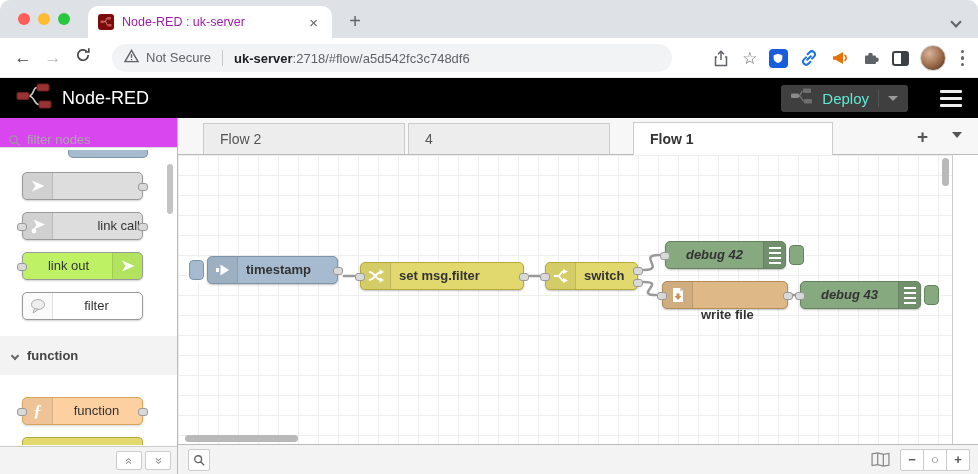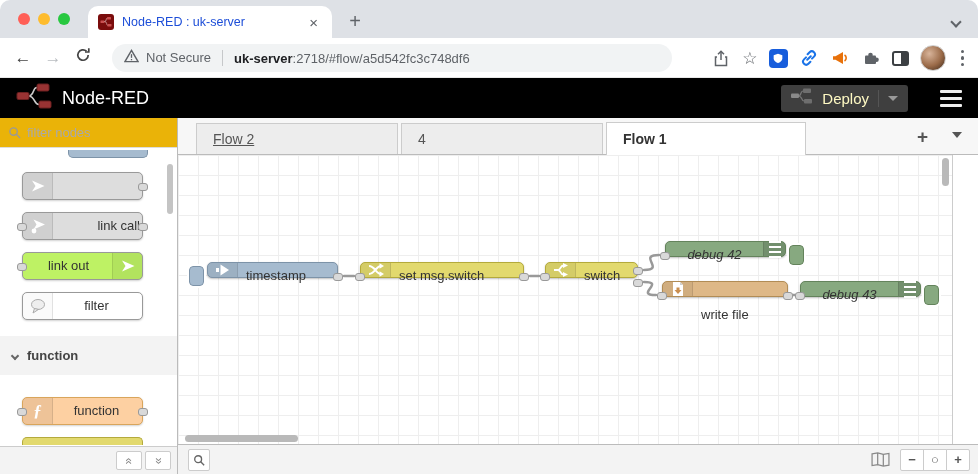--- a/index.html
+++ b/index.html
@@ -5,21 +5,21 @@
   * { margin:0; padding:0; box-sizing:border-box; }
   body { font-family:"Liberation Sans", sans-serif; background:#fff; }
   .screen { position:relative; width:978px; height:474px; overflow:hidden; background:#fff; }
 
   
   .tabstrip { position:relative; height:38px; background:#dee1e6; border-radius:10px 10px 0 0; }
   .traffic { position:absolute; left:18px; top:13px; display:flex; gap:8px; }
   .tl { width:12px; height:12px; border-radius:50%; }
   .btab { position:absolute; left:88px; top:6px; width:244px; height:32px; background:#fff; border-radius:10px 10px 0 0; display:flex; align-items:center; padding:0 10px; gap:8px; }
   .favicon { width:16px; height:16px; border-radius:3px; background:#7a0c0c; flex:0 0 auto; display:flex; align-items:center; justify-content:center; }
-  .btab-title { font-size:12.5px; color:#1d4ed8; white-space:nowrap; overflow:hidden; flex:1; }
+  .btab-title { font-size:12.5px; color:#a21caf; white-space:nowrap; overflow:hidden; flex:1; }
   .btab-close { color:#5f6368; font-size:15px; padding:0 4px; cursor:default; }
   .newtab-btn { position:absolute; left:342px; top:9px; width:26px; height:26px; text-align:center; line-height:24px; font-size:20px; color:#5f6368; border-radius:50%; }
   .tab-overflow { position:absolute; right:14px; top:12px; width:12px; height:12px; }
   .chev { display:inline-block; width:8px; height:8px; border-right:2px solid #5f6368; border-bottom:2px solid #5f6368; transform:rotate(45deg); }
   .toolbar { position:relative; height:40px; background:#fff; display:flex; align-items:center; border-bottom:1px solid #e8e8e8; }
   .nav-ico { width:30px; text-align:center; font-size:17px; color:#444; }
   .nav-ico.dis { color:#b8bcc0; }
   .nav-ico.back { margin-left:8px; }
   .omnibox { margin-left:14px; width:560px; height:28px; background:#f1f3f4; border-radius:14px; display:flex; align-items:center; padding:0 12px; gap:7px; }
   .sec-label { font-size:13px; color:#5f6368; white-space:nowrap; }
@@ -33,64 +33,64 @@
   .sidebar-ico { width:17px; height:15px; border:2px solid #3c4043; border-radius:3px; position:relative; }
   .sidebar-ico::after { content:""; position:absolute; right:0; top:0; bottom:0; width:6px; background:#3c4043; }
   .avatar { width:26px; height:26px; border-radius:50%; background:radial-gradient(circle at 35% 32%, #d8b49a, #9a6a48 55%, #4e3categorical22 90%, #3a2418); background:radial-gradient(circle at 35% 32%, #d8b49a, #9a6a48 55%, #4e3422 90%); border:1px solid #d0d0d0; }
   .dots { display:flex; flex-direction:column; gap:3px; padding:0 4px; }
   .dots i { width:3.5px; height:3.5px; border-radius:50%; background:#5f6368; }
 
   
   .nrheader { height:40px; background:#000; display:flex; align-items:center; padding:0 16px; }
   .nr-title { color:#fff; font-size:18px; margin-left:10px; flex:1; }
   .deploy { height:27px; background:#3f3f3f; border-radius:3px; display:flex; align-items:center; padding:0 10px; margin-right:32px; gap:9px; }
-  .deploy-label { color:#fef9c3; font-size:15px; }
+  .deploy-label { color:#5eead4; font-size:15px; }
   .deploy-sep { width:1px; height:17px; background:#555; }
   .deploy-caret { width:0; height:0; border-left:5px solid transparent; border-right:5px solid transparent; border-top:5px solid #999; }
   .burger { display:flex; flex-direction:column; gap:4px; }
   .burger i { width:22px; height:3px; background:#eee; border-radius:1px; }
 
   
   .main { display:flex; height:356px; }
 
   
   .palette { width:178px; border-right:1px solid #bbb; display:flex; flex-direction:column; background:#fff; }
-  .psearch { height:30px; border-bottom:1px solid #ddd; display:flex; align-items:center; padding:0 8px; gap:6px; background:#eab308; }
+  .psearch { height:30px; border-bottom:1px solid #ddd; display:flex; align-items:flex-end; padding:0 8px; gap:6px; background:#d946ef; }
   .psearch input { border:none; outline:none; font-size:13px; color:#333; width:130px; background:transparent; font-family:"Liberation Sans",sans-serif; }
   .psearch input::placeholder { color:#a9a9a9; }
   .plist { position:relative; flex:1; overflow:hidden; padding-top:2px; }
   .p-partial { height:8px; width:80px; margin:0 0 14px 68px; border-radius:0 0 5px 5px; border:1px solid; border-top:none; }
   .p-partial-b { height:8px; width:121px; margin:12px 0 0 22px; border-radius:5px 5px 0 0; border:1px solid; border-bottom:none; }
   .p-node { position:relative; width:121px; height:28px; margin:0 0 12px 22px; border-radius:5px; border:1px solid; box-shadow:0 1px 2px rgba(0,0,0,0.18); }
   .p-category { height:39px; margin:16px 0 22px 0; background:#f3f3f3; display:flex; align-items:center; padding:0 12px; gap:9px; }
   .p-category .chev { width:6px; height:6px; border-color:#666; }
   .p-cat-label { font-size:13px; font-weight:bold; color:#444; }
   .pscrollbar { position:absolute; right:4px; top:16px; width:6px; height:50px; border-radius:3px; background:#c4c4c4; }
   .pfooter { height:28px; border-top:1px solid #ccc; background:#f3f3f3; display:flex; align-items:center; justify-content:flex-end; padding:0 6px; gap:3px; }
   .pfbtn { width:26px; height:19px; background:#fff; border:1px solid #ccc; border-radius:2px; color:#888; font-size:12px; display:flex; align-items:center; justify-content:center; }
   .rot-up { transform:rotate(90deg); display:inline-block; }
   .rot-down { transform:rotate(-90deg); display:inline-block; }
 
   
   .workspace { flex:1; display:flex; flex-direction:column; }
   .wtabs { position:relative; height:37px; background:#f7f7f7; border-bottom:1px solid #bbb; display:flex; align-items:flex-end; }
   .wtab { width:202px; height:31px; background:#ededed; border:1px solid #ccc; border-bottom:none; margin-right:3px; font-size:14px; color:#555; display:flex; align-items:center; padding:0 16px; }
-  .wtab:first-child { margin-left:18px;text-decoration:underline; }
-  .wtab.active { width:200px; height:33px; background:#fff; font-weight:bold; color:#333; margin-bottom:-1px; z-index:2; }
+  .wtab:first-child { margin-left:25px; }
+  .wtab.active { width:200px; height:33px; background:#fff; font-weight:bold; color:#333; margin-bottom:-1px; z-index:2;margin-left:20px; }
   .wtab-plus { position:absolute; right:50px; top:8px; font-size:19px; color:#555; font-weight:bold; }
   .wtab-caret { position:absolute; right:16px; top:14px; width:0; height:0; border-left:5px solid transparent; border-right:5px solid transparent; border-top:6px solid #555; }
 
   .canvas-row { display:flex; flex:1; }
   .canvas { position:relative; width:774px; height:289px; background-color:#fff;
     background-image:linear-gradient(to right,#eee 1px,transparent 1px),linear-gradient(to bottom,#eee 1px,transparent 1px);
     background-size:20px 20px; overflow:hidden; }
   .canvas-gutter { flex:1; background:#fff; border-left:1px solid #ccc; }
   #wires { position:absolute; left:0; top:0; width:774px; height:289px; pointer-events:none; }
 
-  .fnode { position:absolute; height:16px; border-radius:5px; border:1px solid; box-shadow:0 1px 2px rgba(0,0,0,0.25); }
+  .fnode { position:absolute; height:28px; border-radius:5px; border:1px solid; box-shadow:0 1px 2px rgba(0,0,0,0.25);font-weight:bold; }
   .nicon { position:absolute; top:0; bottom:0; width:30px; background:rgba(0,0,0,0.06); display:flex; align-items:center; justify-content:center; }
   .nicon.left { left:0; border-right:1px solid rgba(0,0,0,0.1); border-radius:4px 0 0 4px; }
   .nicon.right { right:0; border-left:1px solid rgba(0,0,0,0.1); border-radius:0 4px 4px 0; }
   .nlabel { position:absolute; top:0; line-height:26px; font-size:13px; color:#333; white-space:nowrap; }
   .ficon { color:#fff; font-size:17px; font-family:"Liberation Serif",serif; font-style:italic; font-weight:bold; }
   .port { position:absolute; width:10px; height:8px; background:#d9d9d9; border:1px solid #999; border-radius:3px; }
   .port.in { left:-6px; top:10px; }
   .port.out { right:-6px; top:10px; }
   .port.out0 { right:-6px; top:4px; }
   .port.out1 { right:-6px; top:16px; }
@@ -322,40 +322,40 @@
         <div class="canvas" id="canvas">
           <svg id="wires" viewBox="0 0 774 289">
               <path d="M 166 121 C 188 121, 154 121, 176 121" stroke="#999999" stroke-width="2.5" fill="none" stroke-linecap="round"></path>
               <path d="M 352 121 C 374 121, 339 121, 361 121" stroke="#999999" stroke-width="2.5" fill="none" stroke-linecap="round"></path>
               <path d="M 466 115 C 488 115, 459 100, 481 100" stroke="#999999" stroke-width="2.5" fill="none" stroke-linecap="round"></path>
               <path d="M 466 127 C 488 127, 456 140, 478 140" stroke="#999999" stroke-width="2.5" fill="none" stroke-linecap="round"></path>
               <path d="M 616 140 C 638 140, 594 140, 616 140" stroke="#999999" stroke-width="2.5" fill="none" stroke-linecap="round"></path>
             </svg>
           <div class="hscroll"></div>
           <div class="vscroll"></div>
-        <div class="fnode" style="left: 29px; top: 107px; width: 131px; background: rgb(166, 187, 207); border-color: rgb(125, 147, 168); text-align: center;">
+        <div class="fnode" style="left: 29px; top: 101px; width: 131px; background: rgb(166, 187, 207); border-color: rgb(125, 147, 168); text-align: center;">
               <span class="nicon left">
                 <svg width="18" height="18" viewBox="0 0 18 18">
                   <rect x="2" y="7" width="3" height="4" fill="#fff"></rect>
                   <path d="M6.5 3.5 L15 9 L6.5 14.5 Z" fill="#fff"></path>
                 </svg>
               </span>
               <span class="nlabel" style="left: 38px;">timestamp</span>
               <span class="port out"></span>
               <span class="nbutton left" style="background: rgb(166, 187, 207); border-color: rgb(125, 147, 168);"></span>
             </div>
             <div class="fnode" style="left: 182px; top: 107px; width: 164px; background: rgb(226, 217, 110); border-color: rgb(180, 170, 60);">
               <span class="nicon left">
                 <svg width="18" height="18" viewBox="0 0 18 18">
                   <path d="M2 5 C8 5 9 13 14 13 M2 13 C8 13 9 5 14 5" stroke="#fff" stroke-width="2" fill="none"></path>
                   <path d="M12.5 2.2 L17 5 L12.5 7.8 Z" fill="#fff"></path>
                   <path d="M12.5 10.2 L17 13 L12.5 15.8 Z" fill="#fff"></path>
                 </svg>
               </span>
-              <span class="nlabel" style="left: 38px;">set msg.switch</span>
+              <span class="nlabel" style="left: 38px;">set msg.filter</span>
               <span class="port in"></span>
               <span class="port out"></span>
             </div>
             <div class="fnode" style="left: 367px; top: 107px; width: 93px; background: rgb(226, 217, 110); border-color: rgb(180, 170, 60);">
               <span class="nicon left">
                 <svg width="18" height="18" viewBox="0 0 18 18">
                   <path d="M2 9 H6 C9 9 8 4.5 11.5 4.5 M6 9 C9 9 8 13.5 11.5 13.5" stroke="#fff" stroke-width="1.8" fill="none"></path>
                   <path d="M11 2 L16 4.5 L11 7 Z" fill="#fff"></path>
                   <path d="M11 11 L16 13.5 L11 16 Z" fill="#fff"></path>
                 </svg>

